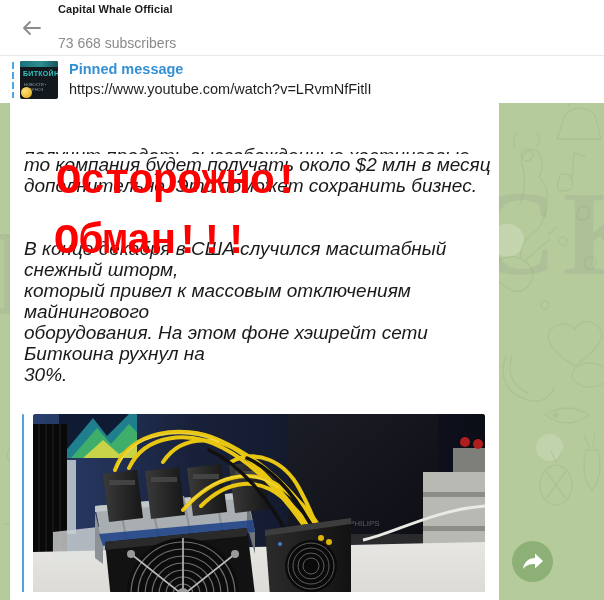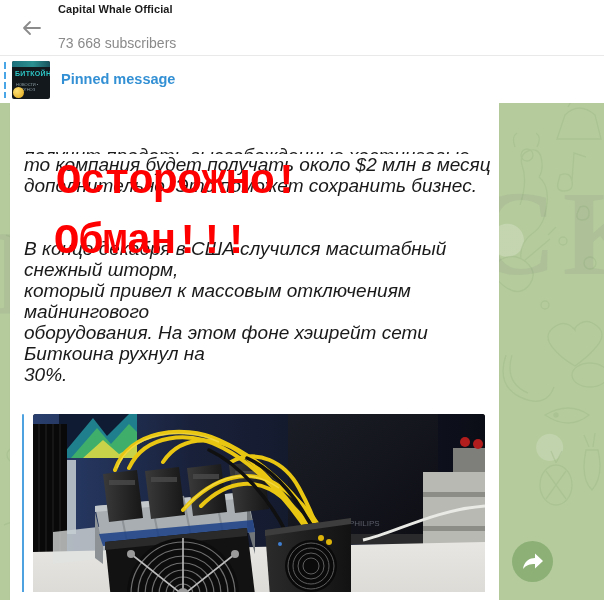--- a/index.html
+++ b/index.html
@@ -80,21 +80,21 @@
 
   
   #pinned {
     position: absolute;
     left: 0; top: 55px; width: 604px; height: 48px;
     background: #ffffff;
     border-top: 1px solid #e9e9e9;
     z-index: 10;
     display: flex;
     align-items: center;
-    padding-left: 4px;
+    padding-left: 12px;
     cursor: pointer;
   }
   #pin-bar {
     width: 2px; height: 36px; flex: none; margin-right: 6px;
     background: repeating-linear-gradient(to bottom, #49a5e6 0 7px, #ffffff 7px 10px);
   }
   #pin-thumb {
     width: 38px; height: 38px; flex: none;
     border-radius: 2px;
     overflow: hidden;
@@ -290,20 +290,21 @@
 <div id="pinned">
   <div id="pin-bar"></div>
   <div id="pin-thumb">
     <div class="topbar"></div>
     <div class="tline1">БИТКОЙН</div>
     <div class="tline2">НОВОСТИ • ПРОГНОЗ</div>
     <div class="coin"></div>
   </div>
   <div id="pin-text">
     <div id="pin-title">Pinned message</div>
+    <div id="pin-body">https://www.youtube.com/watch?v=LRvmNfFitlI</div>
   </div>
 </div>
 
 <div id="bubble">
 
   <div id="msg-text">
     <span class="clipped-line">получит продать высвобожденные хостинговые мощности,</span><span>то компания будет получать около $2 млн в месяц
 дополнительно. Это поможет сохранить бизнес.</span>
 <span>
 

